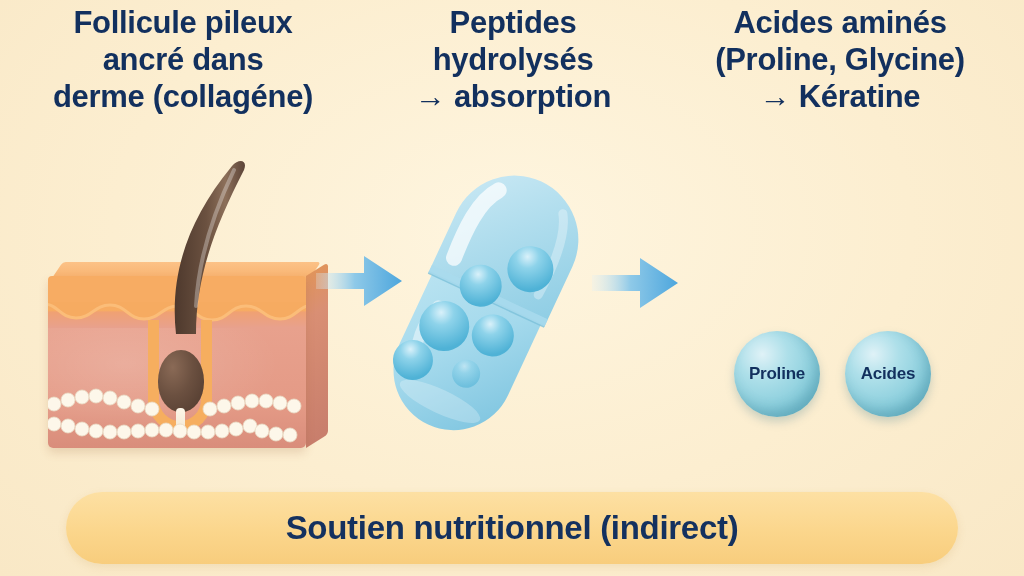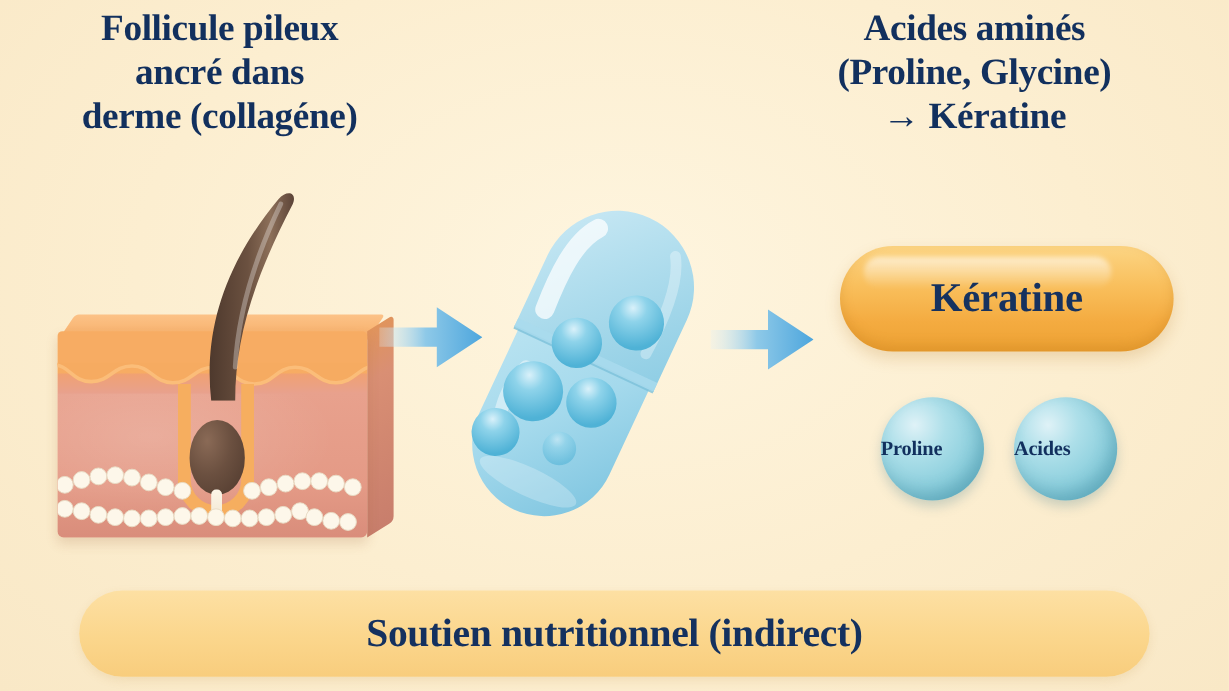--- a/index.html
+++ b/index.html
@@ -12,37 +12,36 @@
     overflow: hidden;
     background: #fcefd1;
     font-family: "Liberation Sans", sans-serif;
   }
   #stage {
     position: relative;
     width: 1024px;
     height: 576px;
     background: radial-gradient(ellipse at 50% 40%, #fef5df 0%, #fceed0 55%, #f9e8c6 100%);
     overflow: hidden;
-    font-family: Liberation Serif, serif;
   }
 
   
   .heading {
     position: absolute;
     text-align: center;
     color: #12305e;
     font-weight: bold;
     font-size: 31px;
     line-height: 37px;
     letter-spacing: -0.3px;
     white-space: pre-line;
   }
   #head-1 { left: 18px;  top: 4px; width: 330px; }
   #head-2 { left: 368px; top: 4px; width: 290px; }
-  #head-3 { left: 636px; top: 4px; width: 352px; }
+  #head-3 { left: 664px; top: 4px; width: 352px; }
 
   
   #skin-block {
     position: absolute;
     left: 48px;
     top: 262px;
     width: 278px;
     height: 186px;
   }
   .skin-face {
@@ -185,20 +184,21 @@
     position: absolute;
     width: 86px;
     height: 86px;
     border-radius: 50%;
     background:
       radial-gradient(circle at 33% 27%, #dff2f7 0%, #addfe9 30%, #8ccfdd 62%, #62b4c7 100%);
     box-shadow: 0 5px 10px rgba(60,120,140,0.26),
                 inset -5px -7px 12px rgba(40,110,130,0.26);
     display: flex;
     align-items: center;
+    justify-content: center;
   }
   .aa-label {
     color: #12305e;
     font-weight: bold;
     font-size: 17px;
     letter-spacing: -0.2px;
   }
   #sphere-proline { left: 734px; top: 331px; }
   #sphere-glycine { left: 845px; top: 331px; }
 
@@ -224,20 +224,23 @@
   }
 </style>
 </head>
 <body>
 
 <div id="stage">
 
   <div class="heading" id="head-1">Follicule pileux
 ancré dans
 derme (collagéne)</div>
+  <div class="heading" id="head-2">Peptides
+hydrolysés
+→ absorption</div>
   <div class="heading" id="head-3">Acides aminés
 (Proline, Glycine)
 → Kératine</div>
 
   <div id="skin-block">
     <div class="skin-top"></div>
     <div class="skin-side"></div>
     <div class="skin-face">
       <div class="dermis-grain"></div>
 
@@ -371,23 +374,20 @@
     <defs>
       <linearGradient id="arrGrad2" x1="0" y1="0" x2="1" y2="0">
         <stop offset="0%" stop-color="#dff0f7" stop-opacity="0.25"></stop>
         <stop offset="45%" stop-color="#8ec9e8"></stop>
         <stop offset="100%" stop-color="#4da6dd"></stop>
       </linearGradient>
     </defs>
     <path d="M0,21 L48,21 L48,4 L86,29 L48,54 L48,37 L0,37 Z" fill="url(#arrGrad2)"></path>
   </svg>
 
-  <div id="keratine-pill">
-    <span class="pill-label">Kératine</span>
-  </div>
 
   <div class="aa-sphere" id="sphere-proline">
     <span class="aa-label">Proline</span>
   </div>
 
   <div class="aa-sphere" id="sphere-glycine">
     <span class="aa-label">Acides</span>
   </div>
 
   <div id="bottom-banner">

